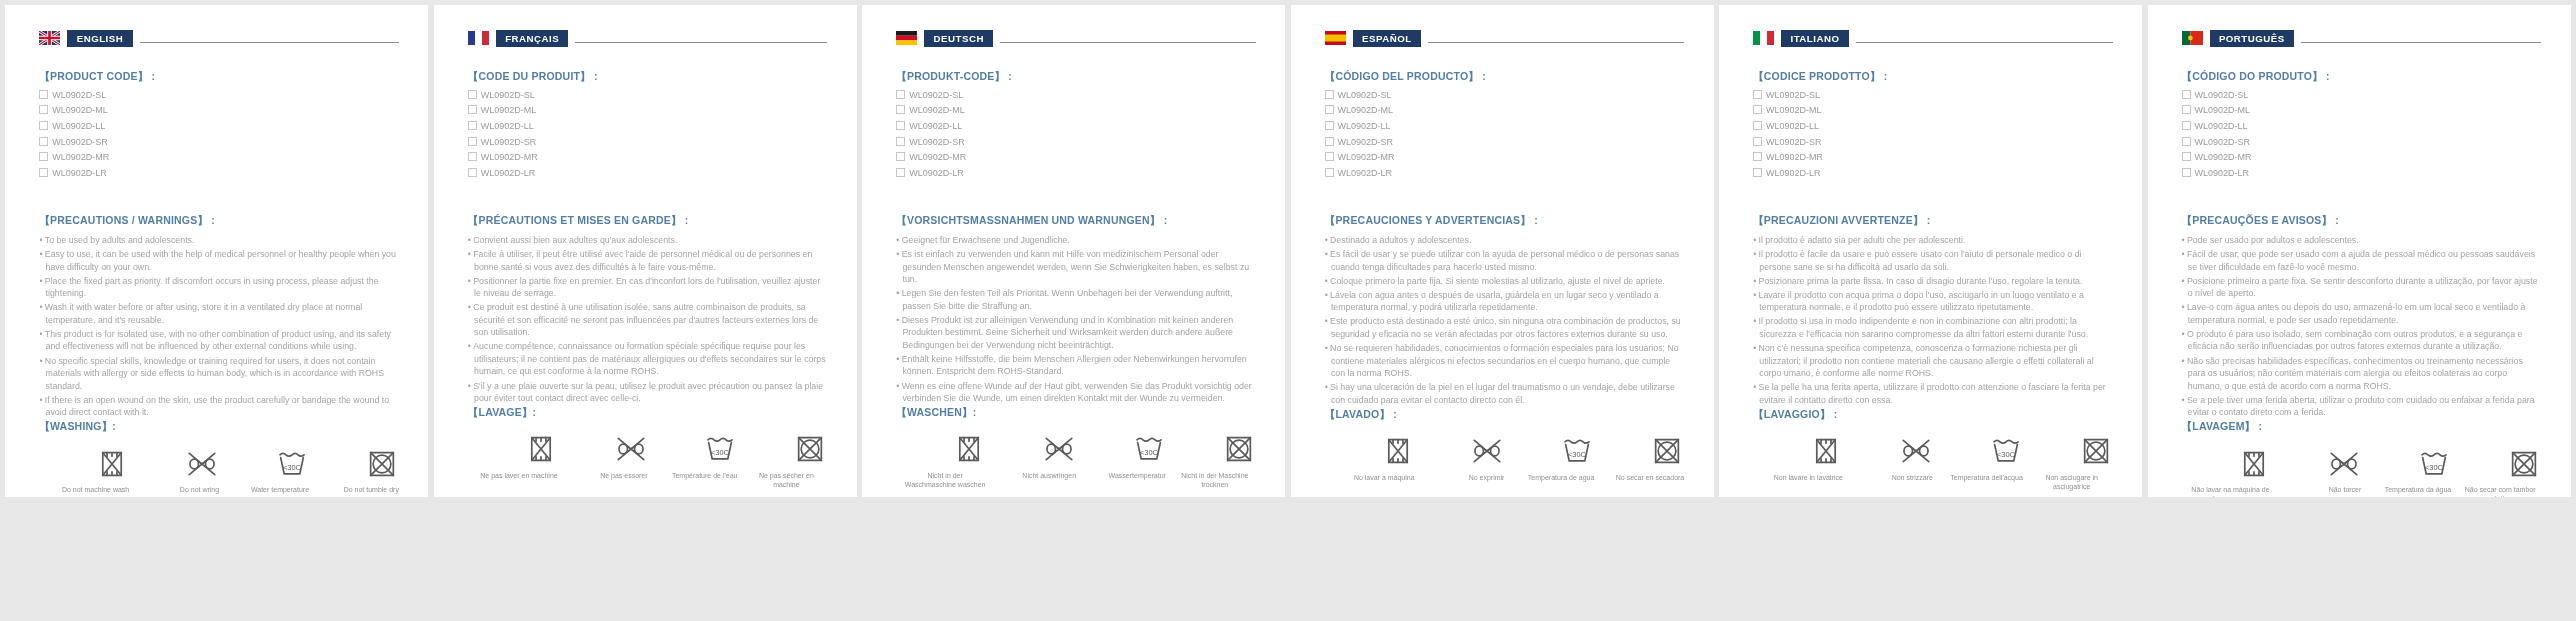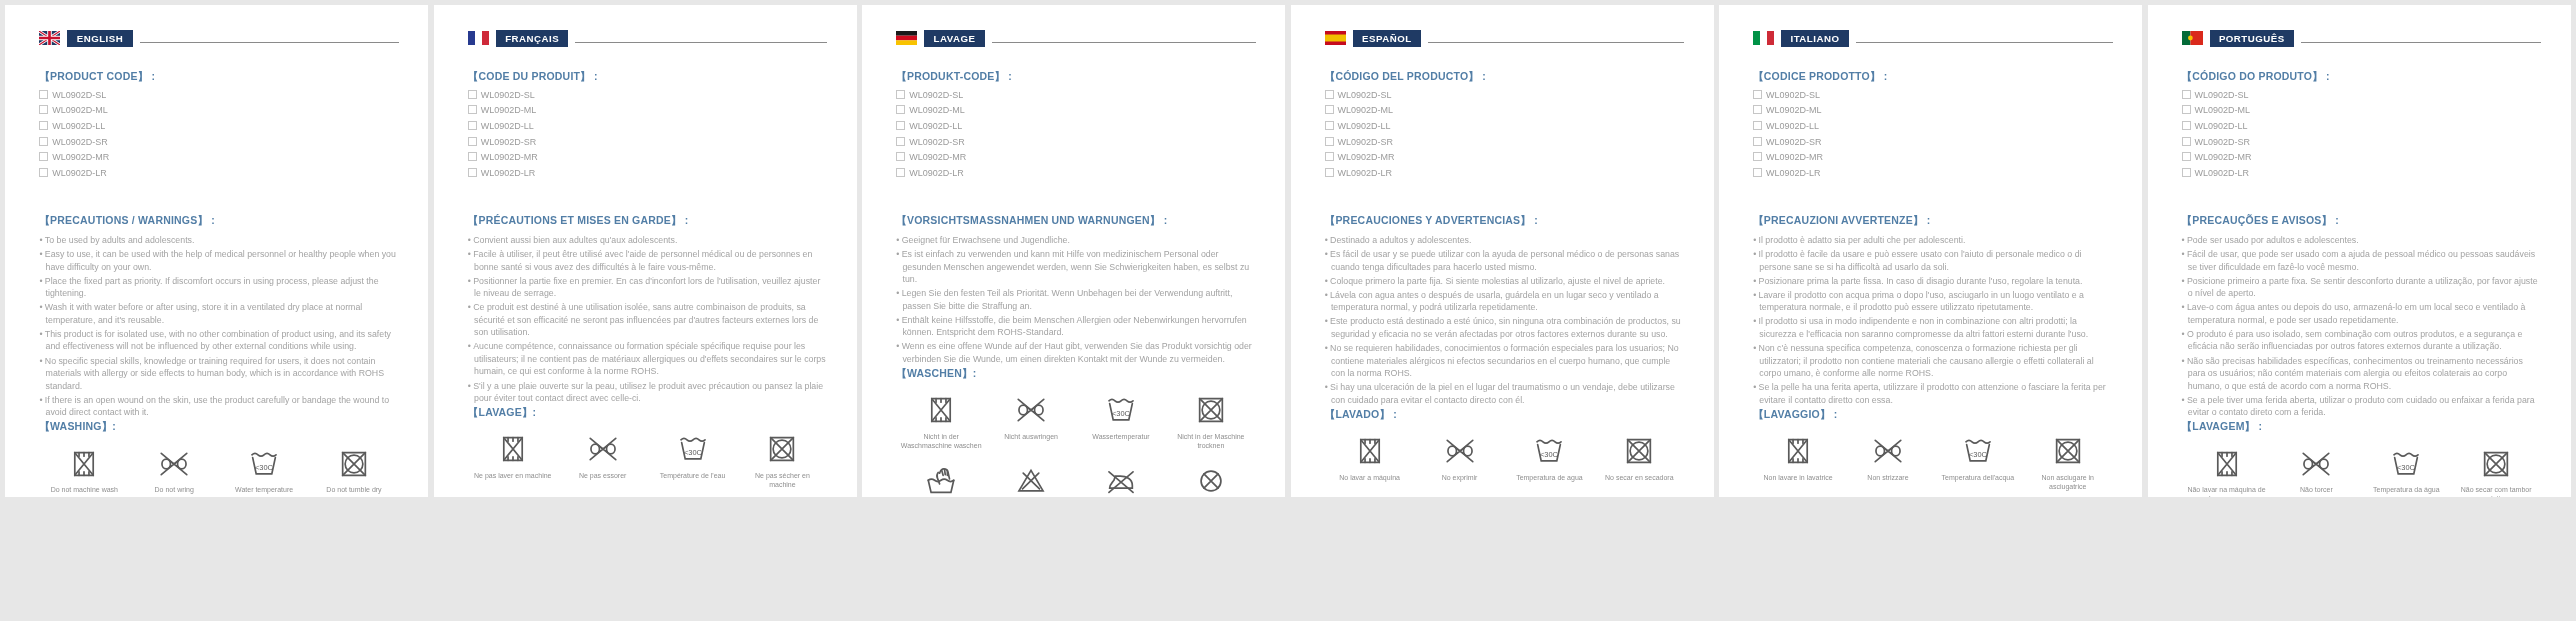--- a/index.html
+++ b/index.html
@@ -21,21 +21,21 @@
   .title{color:var(--title-blue);font-size:10.5px;font-weight:bold;margin:0 0 6.2px;letter-spacing:0.2px;}
   .codes{display:grid;grid-template-columns:repeat(1,1fr);row-gap:5.4px;column-gap:4.7px;color:#9b9b9b;font-size:9px;}
   .code{white-space:nowrap;}
   .cb{display:inline-block;width:7px;height:7px;border:0.8px solid #c6c6c6;margin-right:3.9px;vertical-align:-0.8px;background:#fff;}
   .prec{margin-top:36px;}
   .bullets{list-style:none;margin:2px 0 0;padding:0;color:var(--body-gray);font-size:8.8px;line-height:1.42;}
   .bullets li{padding-left:6.2px;text-indent:-6.2px;margin-bottom:1.6px;}
   .bullets li::before{content:"\2022";margin-right:2.3px;}
   .wash{margin-top:auto;margin-bottom:84px;}
   .wgrid{display:grid;grid-template-columns:repeat(4,1fr);row-gap:14px;margin-top:12.4px;}
-  .wcell{margin:0;display:flex;flex-direction:column;align-items:center;gap:4.7px;}
+  .wcell{margin:0;display:flex;flex-direction:column;align-items:flex-end;gap:4.7px;}
   .wicon svg{width:34px;height:34px;display:block;}
   .wicon svg *{vector-effect:non-scaling-stroke;}
   .wlabel{font-size:7px;color:var(--label-gray);text-align:center;line-height:1.3;max-width:82px;}
 </style>
 </head>
 <body>
 
 <div id="sheet" class="sheet">
     <section class="panel">
     <header class="hdr">
@@ -282,40 +282,41 @@
     </section>
     <section class="panel">
     <header class="hdr">
       <span class="flag">
           <svg viewBox="0 0 30 20">
             <rect width="30" height="6.7" fill="#1a1a1a"></rect>
             <rect y="6.7" width="30" height="6.7" fill="#d00c1e"></rect>
             <rect y="13.3" width="30" height="6.7" fill="#f8c300"></rect>
           </svg>
         </span>
-      <span class="badge">LAVAGE</span>
+      <span class="badge">DEUTSCH</span>
       <span class="hline"></span>
     </header>
     <div class="sec">
       <h3 class="title">【PRODUKT-CODE】 :</h3>
       <div class="codes">
         <span class="code"><span class="cb"></span><span>WL0902D-SL</span></span>
           <span class="code"><span class="cb"></span><span>WL0902D-ML</span></span>
           <span class="code"><span class="cb"></span><span>WL0902D-LL</span></span>
           <span class="code"><span class="cb"></span><span>WL0902D-SR</span></span>
           <span class="code"><span class="cb"></span><span>WL0902D-MR</span></span>
           <span class="code"><span class="cb"></span><span>WL0902D-LR</span></span>
       </div>
     </div>
     <div class="sec prec">
       <h3 class="title">【VORSICHTSMASSNAHMEN UND WARNUNGEN】 :</h3>
       <ul class="bullets">
         <li>Geeignet für Erwachsene und Jugendliche.</li>
           <li>Es ist einfach zu verwenden und kann mit Hilfe von medizinischem Personal oder gesunden Menschen angewendet werden, wenn Sie Schwierigkeiten haben, es selbst zu tun.</li>
           <li>Legen Sie den festen Teil als Priorität. Wenn Unbehagen bei der Verwendung auftritt, passen Sie bitte die Straffung an.</li>
+          <li>Dieses Produkt ist zur alleinigen Verwendung und in Kombination mit keinen anderen Produkten bestimmt. Seine Sicherheit und Wirksamkeit werden durch andere äußere Bedingungen bei der Verwendung nicht beeinträchtigt.</li>
           <li>Enthält keine Hilfsstoffe, die beim Menschen Allergien oder Nebenwirkungen hervorrufen können. Entspricht dem ROHS-Standard.</li>
           <li>Wenn es eine offene Wunde auf der Haut gibt, verwenden Sie das Produkt vorsichtig oder verbinden Sie die Wunde, um einen direkten Kontakt mit der Wunde zu vermeiden.</li>
       </ul>
     </div>
     <div class="sec wash">
       <h3 class="title">【WASCHEN】:</h3>
       <div class="wgrid">
         <figure class="wcell">
             <span class="wicon">
               <svg viewBox="0 0 48 48">

